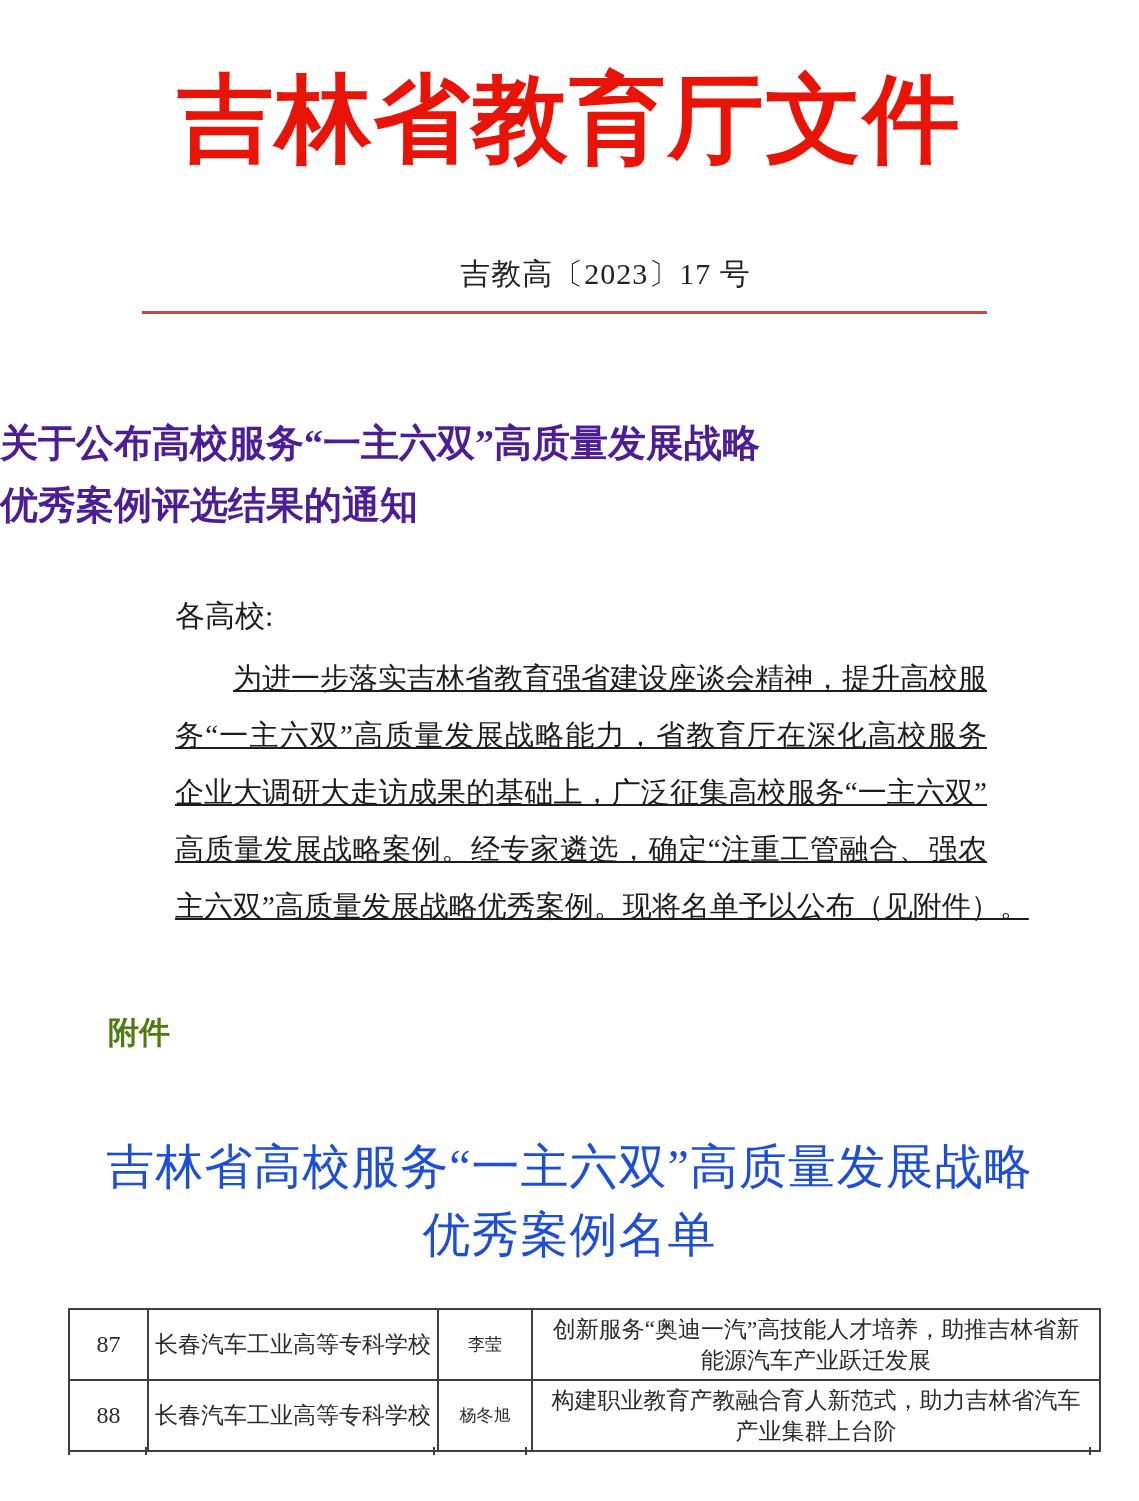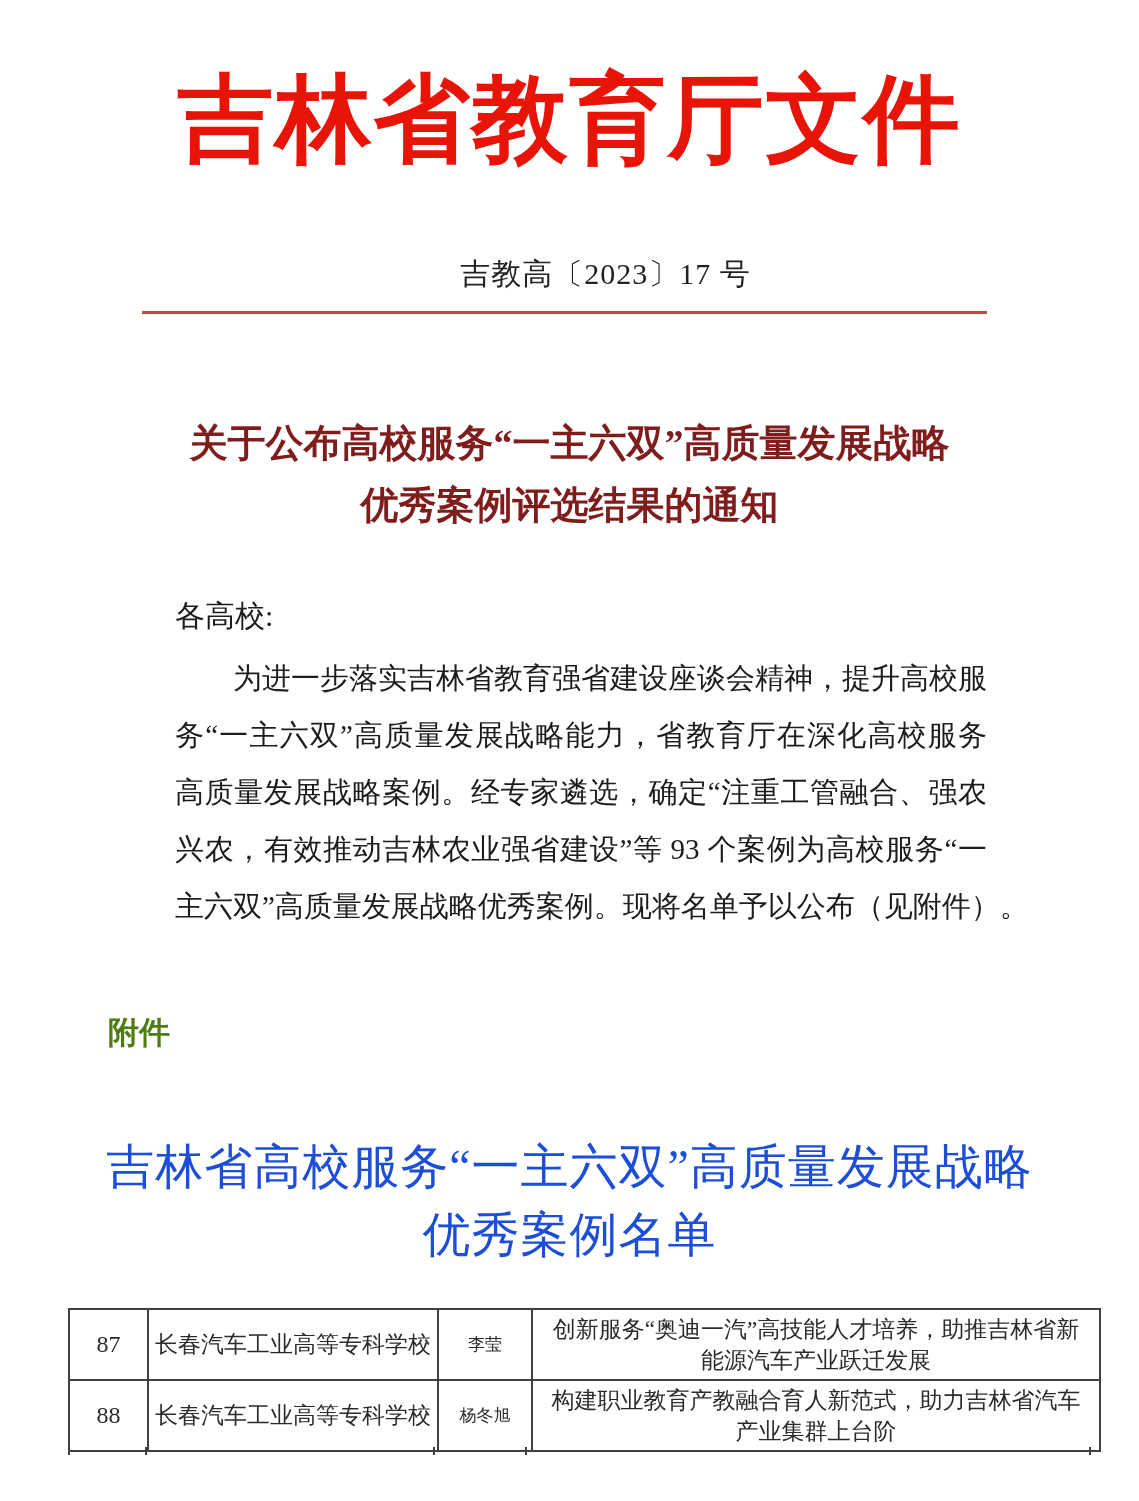--- a/index.html
+++ b/index.html
@@ -51,25 +51,25 @@
     width: 845px;
     height: 3px;
     background: var(--divider-red, #c04a45);
   }
 
   .notice-title {
     position: absolute;
     top: 412px;
     left: 0;
     width: 100%;
-    text-align: center;
+    text-align: left;
     font-size: 38px;
     line-height: 62px;
     font-weight: bold;
-    color: #7f1d1d;
+    color: #4c1d95;
   }
 
   .salutation {
     position: absolute;
     left: 175px;
     top: 596px;
     font-size: 30px;
     color: #1c1c1c;
   }
 
@@ -80,20 +80,21 @@
     width: 812px;
     font-size: 29px;
     color: #1c1c1c;
   }
   .body-line {
     height: 57px;
     line-height: 57px;
     text-align: justify;
     text-align-last: justify;
     white-space: nowrap;
+    text-decoration: underline;
   }
   .body-line.indent {
     text-indent: 58px;
   }
 
   .attachment-label {
     position: absolute;
     left: 108px;
     top: 1012px;
     font-size: 31px;
@@ -161,22 +162,22 @@
     <div>关于公布高校服务“一主六双”高质量发展战略</div>
     <div>优秀案例评选结果的通知</div>
   </div>
 
   <div class="salutation">各高校:</div>
 
   <div class="notice-body">
 
   <div class="body-line indent">为进一步落实吉林省教育强省建设座谈会精神，提升高校服</div>
       <div class="body-line">务“一主六双”高质量发展战略能力，省教育厅在深化高校服务</div>
+      <div class="body-line">企业大调研大走访成果的基础上，广泛征集高校服务“一主六双”</div>
       <div class="body-line">高质量发展战略案例。经专家遴选，确定“注重工管融合、强农</div>
-      <div class="body-line">兴农，有效推动吉林农业强省建设”等 93 个案例为高校服务“一</div>
       <div class="body-line">主六双”高质量发展战略优秀案例。现将名单予以公布（见附件）。</div>
     </div>
 
   <div class="attachment-label">附件</div>
 
   <div class="attachment-title">
     <div>吉林省高校服务“一主六双”高质量发展战略</div>
     <div>优秀案例名单</div>
   </div>
 

